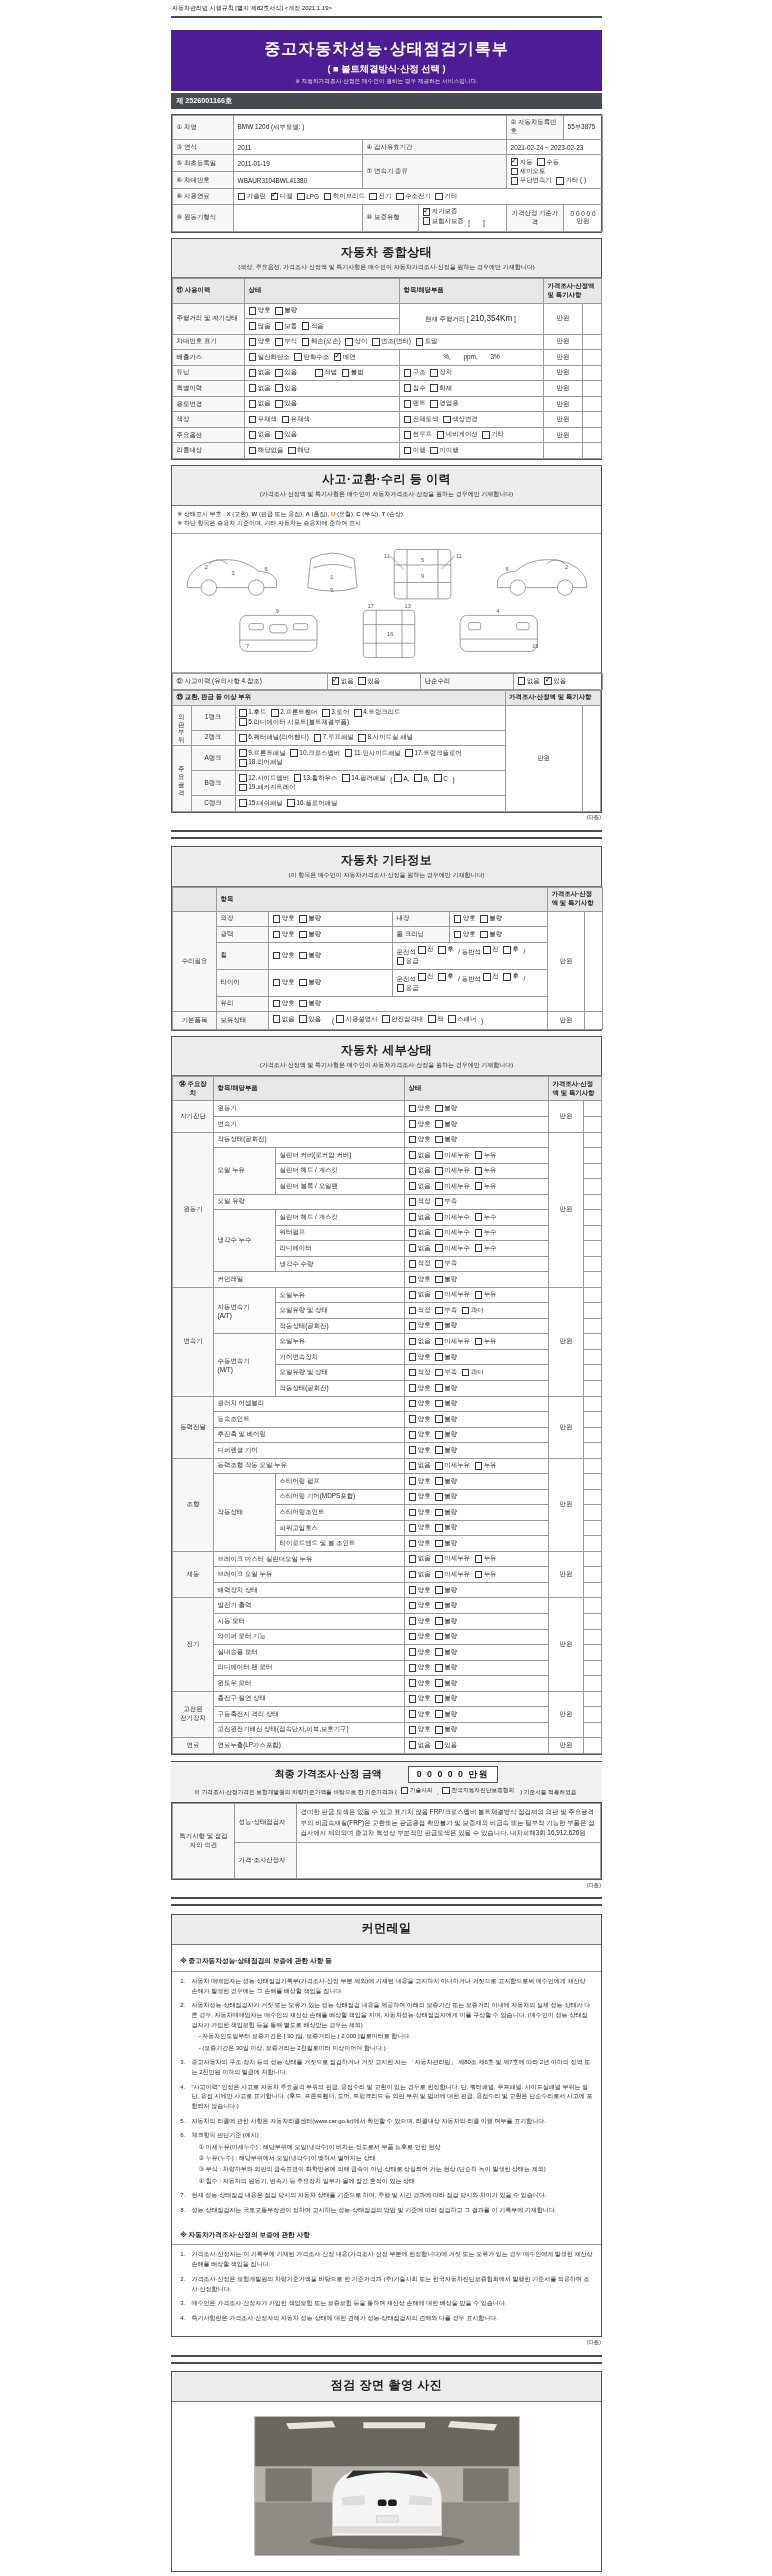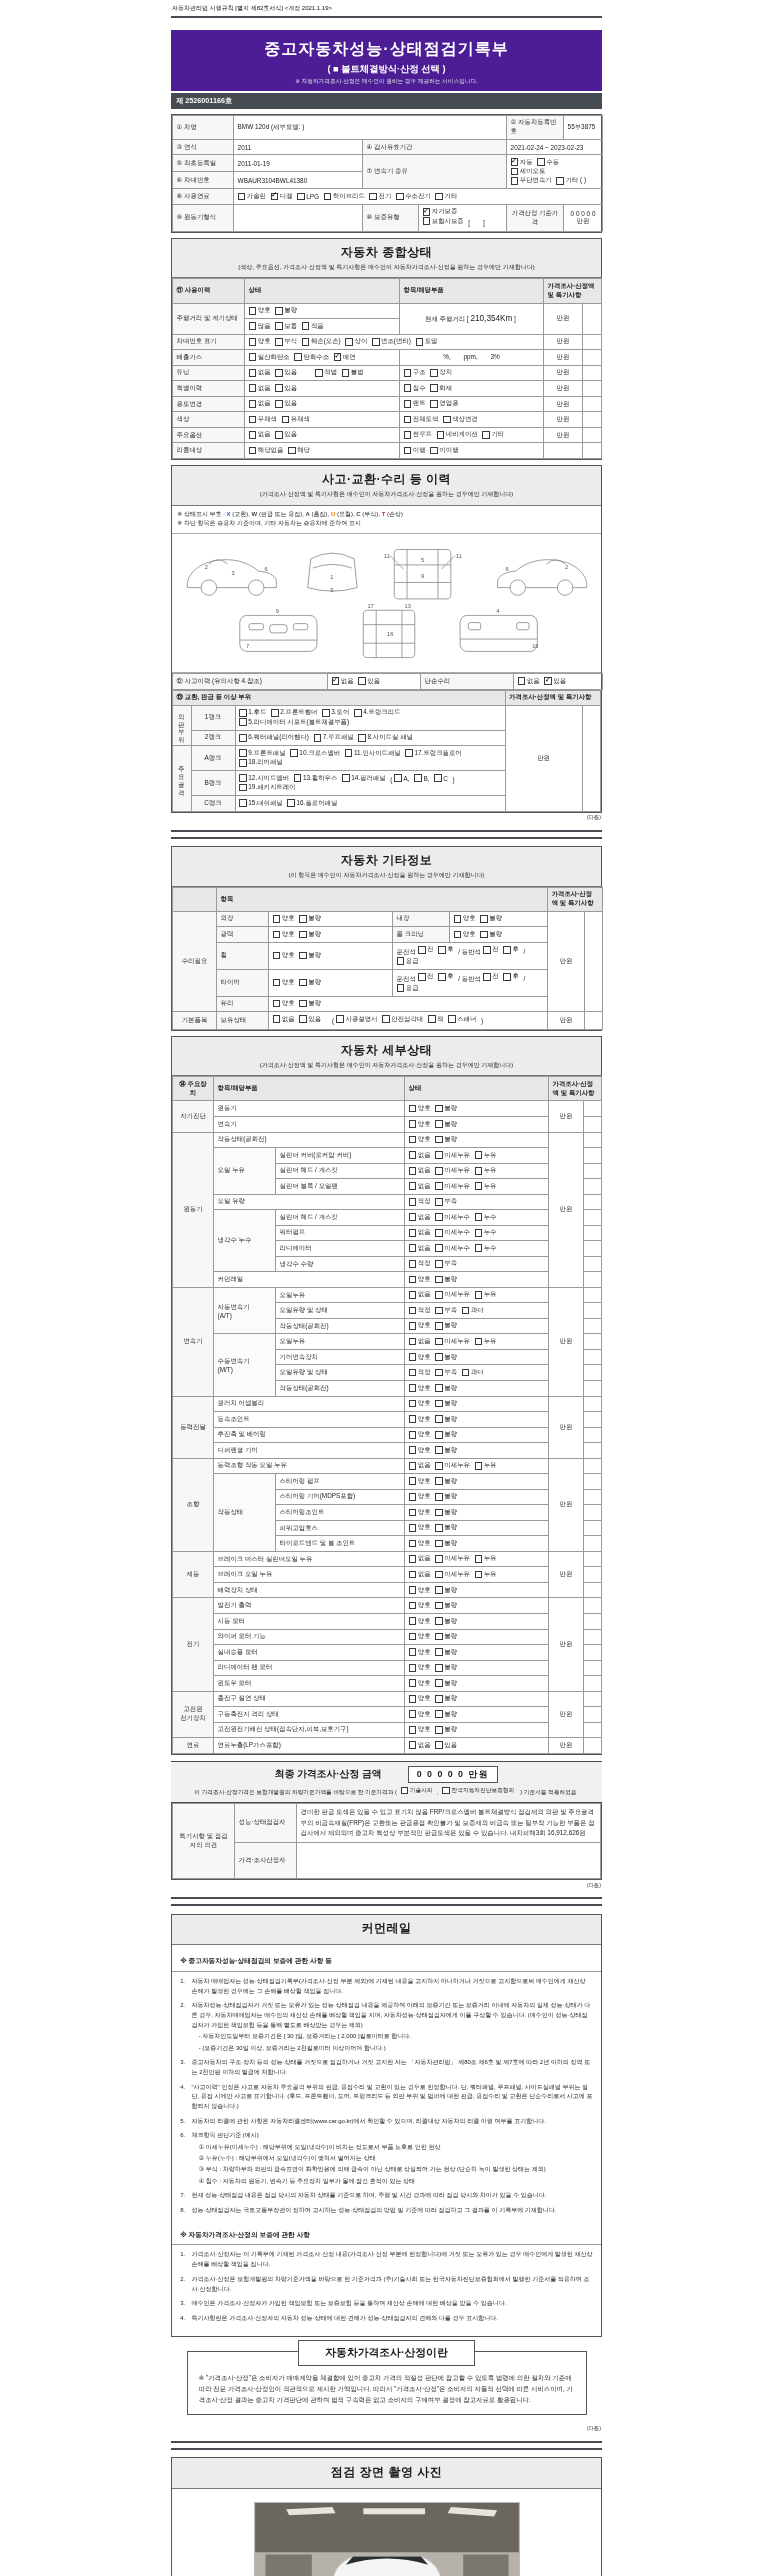--- a/index.html
+++ b/index.html
@@ -1384,24 +1384,20 @@
             <div class="bd">매수인은 가격조사·산정자가 가입한 책임보험 또는 보증보험 등을 통하여 재산상 손해에 대한 배상을 받을 수 있습니다.</div>
           </div>
           <div class="nitem">
             <div class="no">4.</div>
             <div class="bd">특기사항란은 가격조사·산정자의 자동차 성능·상태에 대한 견해가 성능·상태점검자의 견해와 다를 경우 표시합니다.</div>
           </div>
         </div>
     </div>
   </div>
 
-  <div class="pi-box">
-    <div class="pi-title">자동차가격조사·산정이란</div>
-    <div class="pi-body">※ "가격조사·산정"은 소비자가 매매계약을 체결함에 있어 중고차 가격의 적절성 판단에 참고할 수 있도록 법령에 의한 절차와 기준에 따라 전문 가격조사·산정인이 객관적으로 제시한 가액입니다. 따라서 "가격조사·산정"은 소비자의 자율적 선택에 따른 서비스이며, 가격조사·산정 결과는 중고차 가격판단에 관하여 법적 구속력은 없고 소비자의 구매여부 결정에 참고자료로 활용됩니다.</div>
-  </div>
   <div class="next">(다음)</div>
 
   <div class="sep"></div>
 
   <div class="box">
     <div class="sec">
         <h2>점검 장면 촬영 사진</h2>
       </div>
     <div class="photos">
       <svg class="photo" width="264" height="138" viewBox="0 0 512 268">

